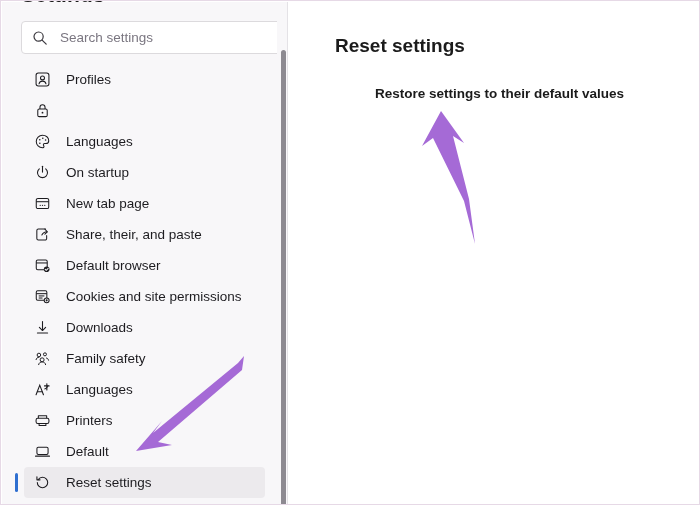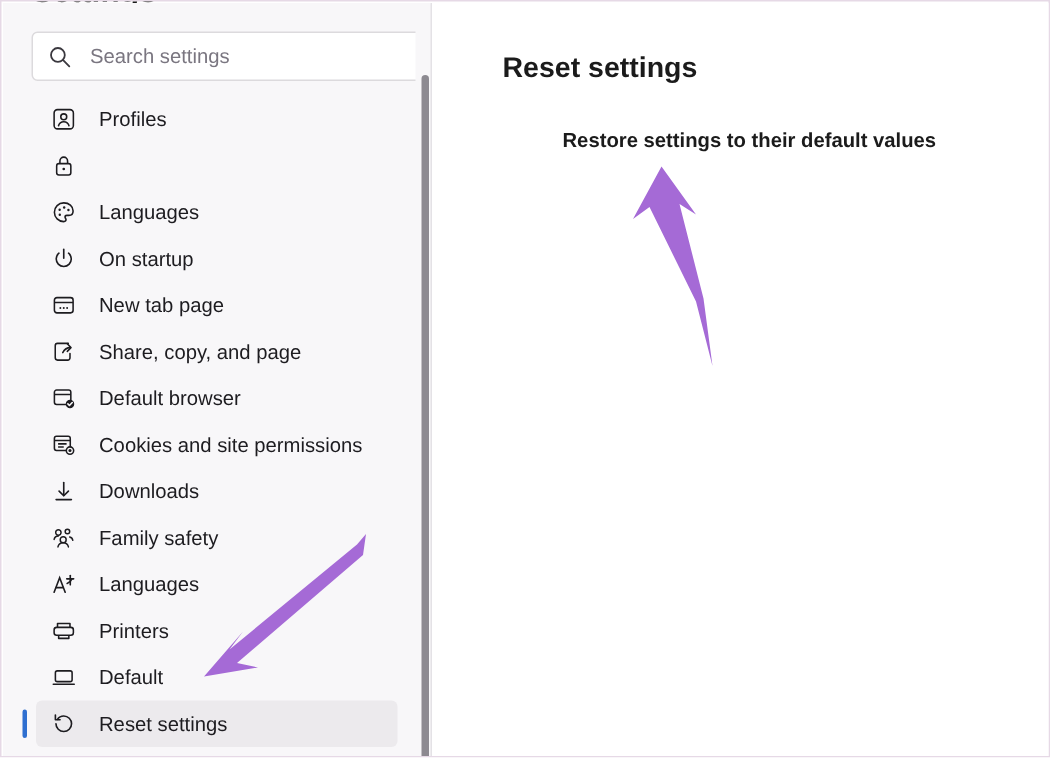--- a/index.html
+++ b/index.html
@@ -265,21 +265,21 @@
         </svg>
         <span class="nav-label">New tab page</span>
       </div>
 
       <div class="nav-item">
         <svg class="nav-icon" viewBox="0 0 18 18" fill="none" stroke="#1d1c20" stroke-width="1.1" stroke-linecap="round" stroke-linejoin="round">
           <path d="M12.2 3.1H4.6A1.6 1.6 0 003 4.7v8.6a1.6 1.6 0 001.6 1.6h7.2a1.6 1.6 0 001.6-1.6v-3.1"></path>
           <path d="M8.3 9.6c1.3-2.6 3.3-3.5 5.4-3.5"></path>
           <path d="M11.5 3.3l2.6 2.8-2.6 2.6"></path>
         </svg>
-        <span class="nav-label">Share, copy, and page</span>
+        <span class="nav-label">Share, their, and paste</span>
       </div>
 
       <div class="nav-item">
         <svg class="nav-icon" viewBox="0 0 18 18" fill="none" stroke="#1d1c20" stroke-width="1.1">
           <rect x="2.4" y="3.2" width="11.6" height="10.2" rx="1.6"></rect>
           <line x1="2.4" y1="6.3" x2="14" y2="6.3"></line>
           <circle cx="13.4" cy="13" r="3" fill="#1d1c20" stroke="none"></circle>
           <path d="M11.9 13l1.1 1.1 2-2.1" stroke="#f8f7f9" stroke-width="1.1" stroke-linecap="round" stroke-linejoin="round" fill="none"></path>
         </svg>
         <span class="nav-label">Default browser</span>

